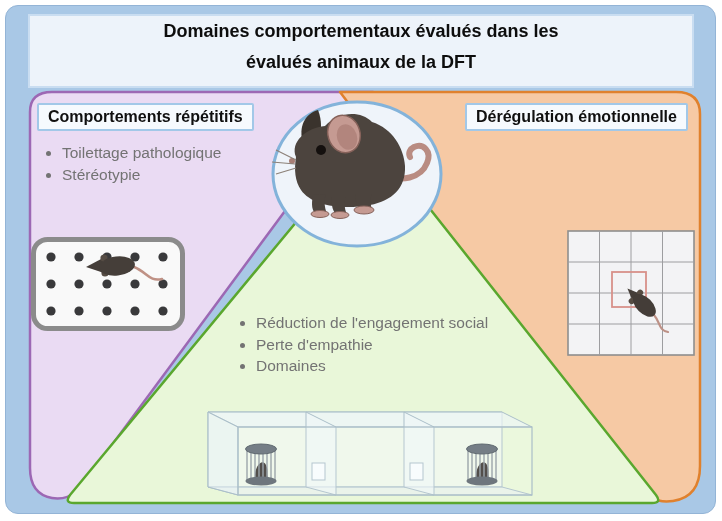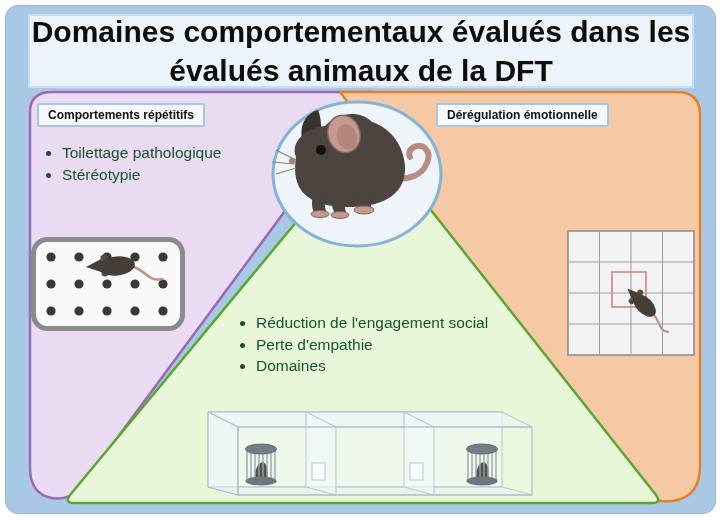--- a/index.html
+++ b/index.html
@@ -3,29 +3,29 @@
 <meta charset="utf-8">
 <style>
   html,body{margin:0;padding:0;background:#ffffff;}
   .stage{position:relative;width:722px;height:521px;background:#ffffff;overflow:hidden;
          font-family:"Liberation Sans",sans-serif;}
   .frame{position:absolute;left:5px;top:5px;width:711px;height:509px;background:#a9c8e6;
          border:1.5px solid #93b4d6;border-radius:13px;box-sizing:border-box;}
   .layer{position:absolute;left:0;top:0;}
   .title-box{position:absolute;left:28px;top:14px;width:666px;height:74px;box-sizing:border-box;
              background:#edf3fa;border:2px solid #c9ddf1;display:flex;flex-direction:column;
-             justify-content:space-between;align-items:center;
-             font-weight:700;font-size:30px;line-height:31px;color:#0d0d0d;text-align:center;}
+             justify-content:flex-start;align-items:center;
+             font-weight:700;font-size:18px;line-height:31px;color:#0d0d0d;text-align:center;}
   .label-box{position:absolute;background:#f6fafe;border:2px solid #a2c8e8;border-radius:2px;
-             padding:3px 9px;font-weight:700;font-size:12px;color:#101010;white-space:nowrap;}
+             padding:3px 9px;font-weight:700;font-size:16px;color:#101010;white-space:nowrap;}
   #label-repetitive{left:37px;top:103px;}
-  #label-emotional{left:436px;top:103px;}
+  #label-emotional{left:465px;top:103px;}
   #label-social{left:244px;top:268px;}
   .bullets{position:absolute;margin:0;padding-left:20px;list-style:disc;
-           font-size:15.5px;line-height:21.5px;color:#14532d;}
+           font-size:15.5px;line-height:21.5px;color:#737373;}
   #list-repetitive{left:42px;top:142px;width:230px;}
   #list-emotional{left:466px;top:142px;width:178px;}
   #list-social{left:236px;top:312px;width:235px;}
   svg{display:block;}
 </style>
 </head>
 <body>
 
 <div class="stage">
 

